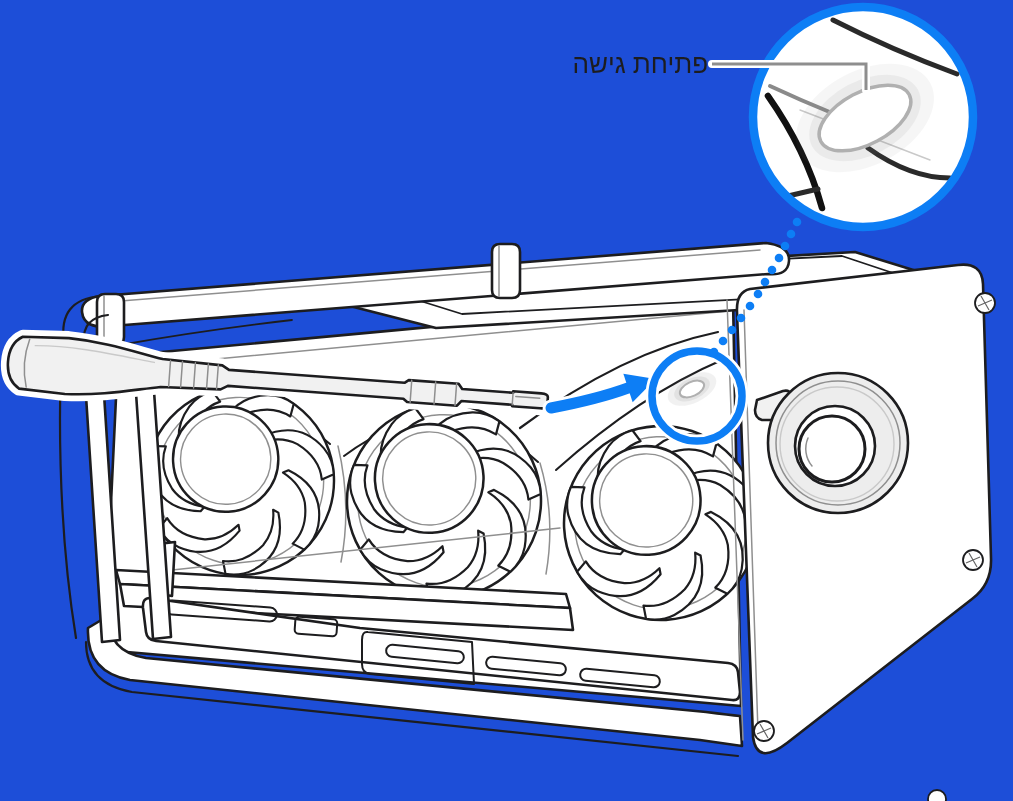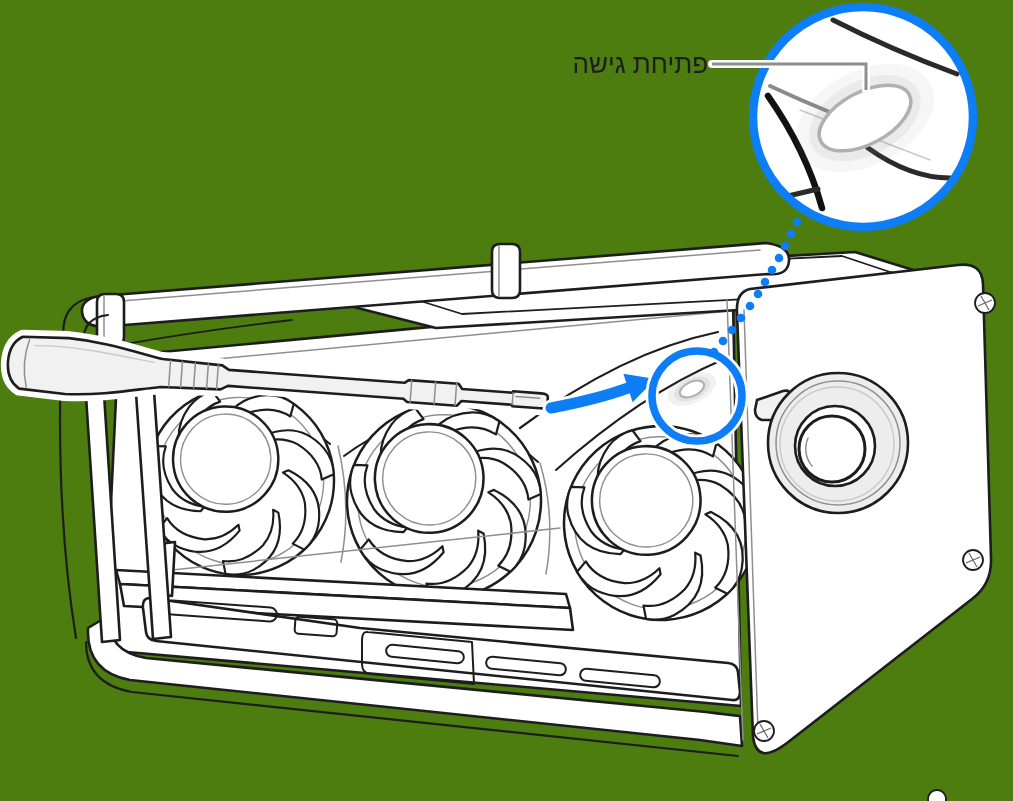--- a/index.html
+++ b/index.html
@@ -1,16 +1,16 @@
 <!DOCTYPE html>
 <html><head>
 <meta charset="utf-8">
 <style>
   html,body { margin:0; padding:0; background:#fff; }
-  .canvas-wrap { width:1013px; height:801px; position:relative; background:#4d7c0f; overflow:hidden; }
+  .canvas-wrap { width:1013px; height:801px; position:relative; background:#1d4ed8; overflow:hidden; }
   svg { display:block; }
 
   .ln    { fill:#ffffff; stroke:#1d1d1f; stroke-width:2.6; stroke-linejoin:round; stroke-linecap:round; }
   .lnf   { fill:none;    stroke:#1d1d1f; stroke-width:2.4; stroke-linejoin:round; stroke-linecap:round; }
   .thin  { fill:none;    stroke:#8f8f8f; stroke-width:1.5; stroke-linecap:round; }
   .thin2 { fill:none;    stroke:#c9c9c9; stroke-width:1.4; stroke-linecap:round; }
   .metal { fill:#f1f1f1; stroke:#1d1d1f; stroke-width:2.6; stroke-linejoin:round; }
   .blade { fill:#ffffff; stroke:#1d1d1f; stroke-width:2.3; stroke-linejoin:round; }
   .halo  { fill:none; stroke:#ffffff; stroke-width:14; stroke-linejoin:round; stroke-linecap:round; }
   .halo-thin { fill:none; stroke:#ffffff; stroke-width:8; stroke-linecap:round; }

